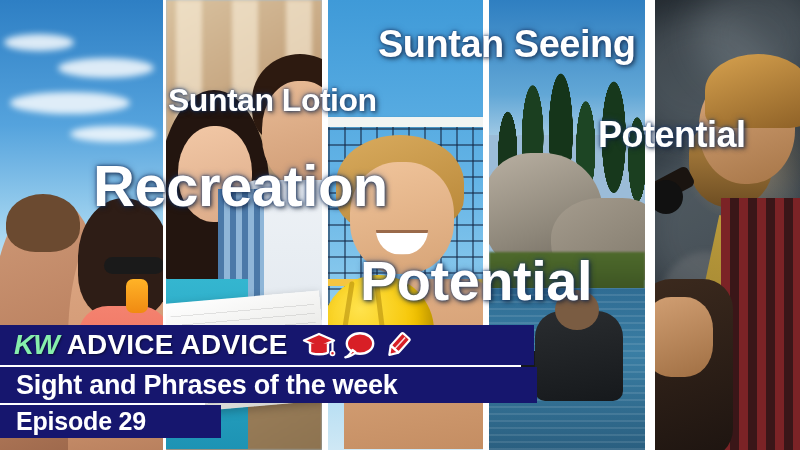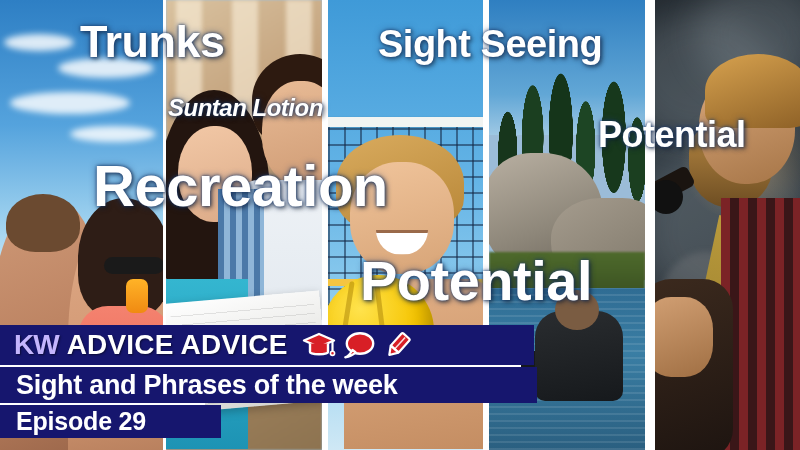--- a/index.html
+++ b/index.html
@@ -148,34 +148,34 @@
   .p5 .mic{position:absolute;left:-6px;top:40%;width:34px;height:34px;border-radius:50%;background:#111;}
 
   
   .word{
     position:absolute;color:#ffffff;font-weight:700;white-space:nowrap;
     text-shadow:0 0 3px rgba(30,60,110,.95), 0 0 7px rgba(30,60,110,.65),
                 2px 2px 4px rgba(0,0,0,.45);
     letter-spacing:-.5px;line-height:1;
   }
   #w-trunks      {left:80px; top:19px;  font-size:45px;}
-  #w-suntan      {left:168px;top:96px;  font-size:24px;font-style:italic;}
+  #w-suntan      {left:168px;top:84px;  font-size:32px;}
   #w-sight       {left:378px;top:25px;  font-size:38px;}
   #w-canoeing    {left:598px;top:117px; font-size:36px;}
   #w-recreation  {left:93px; top:157px; font-size:58px;}
   #w-potential   {left:360px;top:253px; font-size:56px;}
 
   
   .bar{position:absolute;background:#16166e;display:flex;align-items:center;}
   #bar-brand{left:0;top:325px;width:520px;height:40px;padding-left:14px;gap:0;}
   #bar-sub  {left:0;top:367px;width:521px;height:36px;padding-left:16px;}
   #bar-ep   {left:0;top:405px;width:205px;height:33px;padding-left:16px;}
 
-  #kw{color:#c4b5fd;font-size:28px;font-weight:700;letter-spacing:-1px;
-      text-shadow:1px 1px 2px rgba(0,0,0,.5);}
+  #kw{color:#86efac;font-size:28px;font-weight:700;letter-spacing:-1px;
+      text-shadow:1px 1px 2px rgba(0,0,0,.5);font-style:italic;}
   #brand-rest{color:#ffffff;font-size:28px;font-weight:700;letter-spacing:.2px;margin-left:8px;
       text-shadow:1px 1px 2px rgba(0,0,0,.5);}
   #bar-sub .txt{color:#ffffff;font-size:27px;font-weight:700;letter-spacing:-.3px;}
   #bar-ep  .txt{color:#ffffff;font-size:25px;font-weight:700;letter-spacing:-.2px;}
 
   .icons{display:flex;align-items:center;gap:7px;margin-left:14px;}
   .icons svg{display:block;}
 
   
   .sep{position:absolute;left:0;background:#ffffff;height:2px;}
@@ -272,23 +272,22 @@
         <div class="mic"></div>
       </div>
     </div>
 
     <div class="gutter" style="left:163px;width:3px;"></div>
     <div class="gutter" style="left:322px;width:6px;"></div>
     <div class="gutter" style="left:483px;width:6px;"></div>
     <div class="gutter full" style="left:645px;width:10px;"></div>
   </div>
 
-  <div class="word" id="w-trunks">Trunks</div>
   <div class="word" id="w-suntan">Suntan Lotion</div>
-  <div class="word" id="w-sight">Sight Seeing</div>
+  <div class="word" id="w-sight">Suntan Seeing</div>
   <div class="word" id="w-canoeing">Potential</div>
   <div class="word" id="w-potential">Potential</div>
   <div class="word" id="w-recreation">Recreation</div>
 
   <div class="bar" id="bar-brand">
     <span id="kw">KW</span>
     <span id="brand-rest">ADVICE ADVICE</span>
     <span class="icons">
       <span>
         <svg width="34" height="27" viewBox="0 0 34 27">

